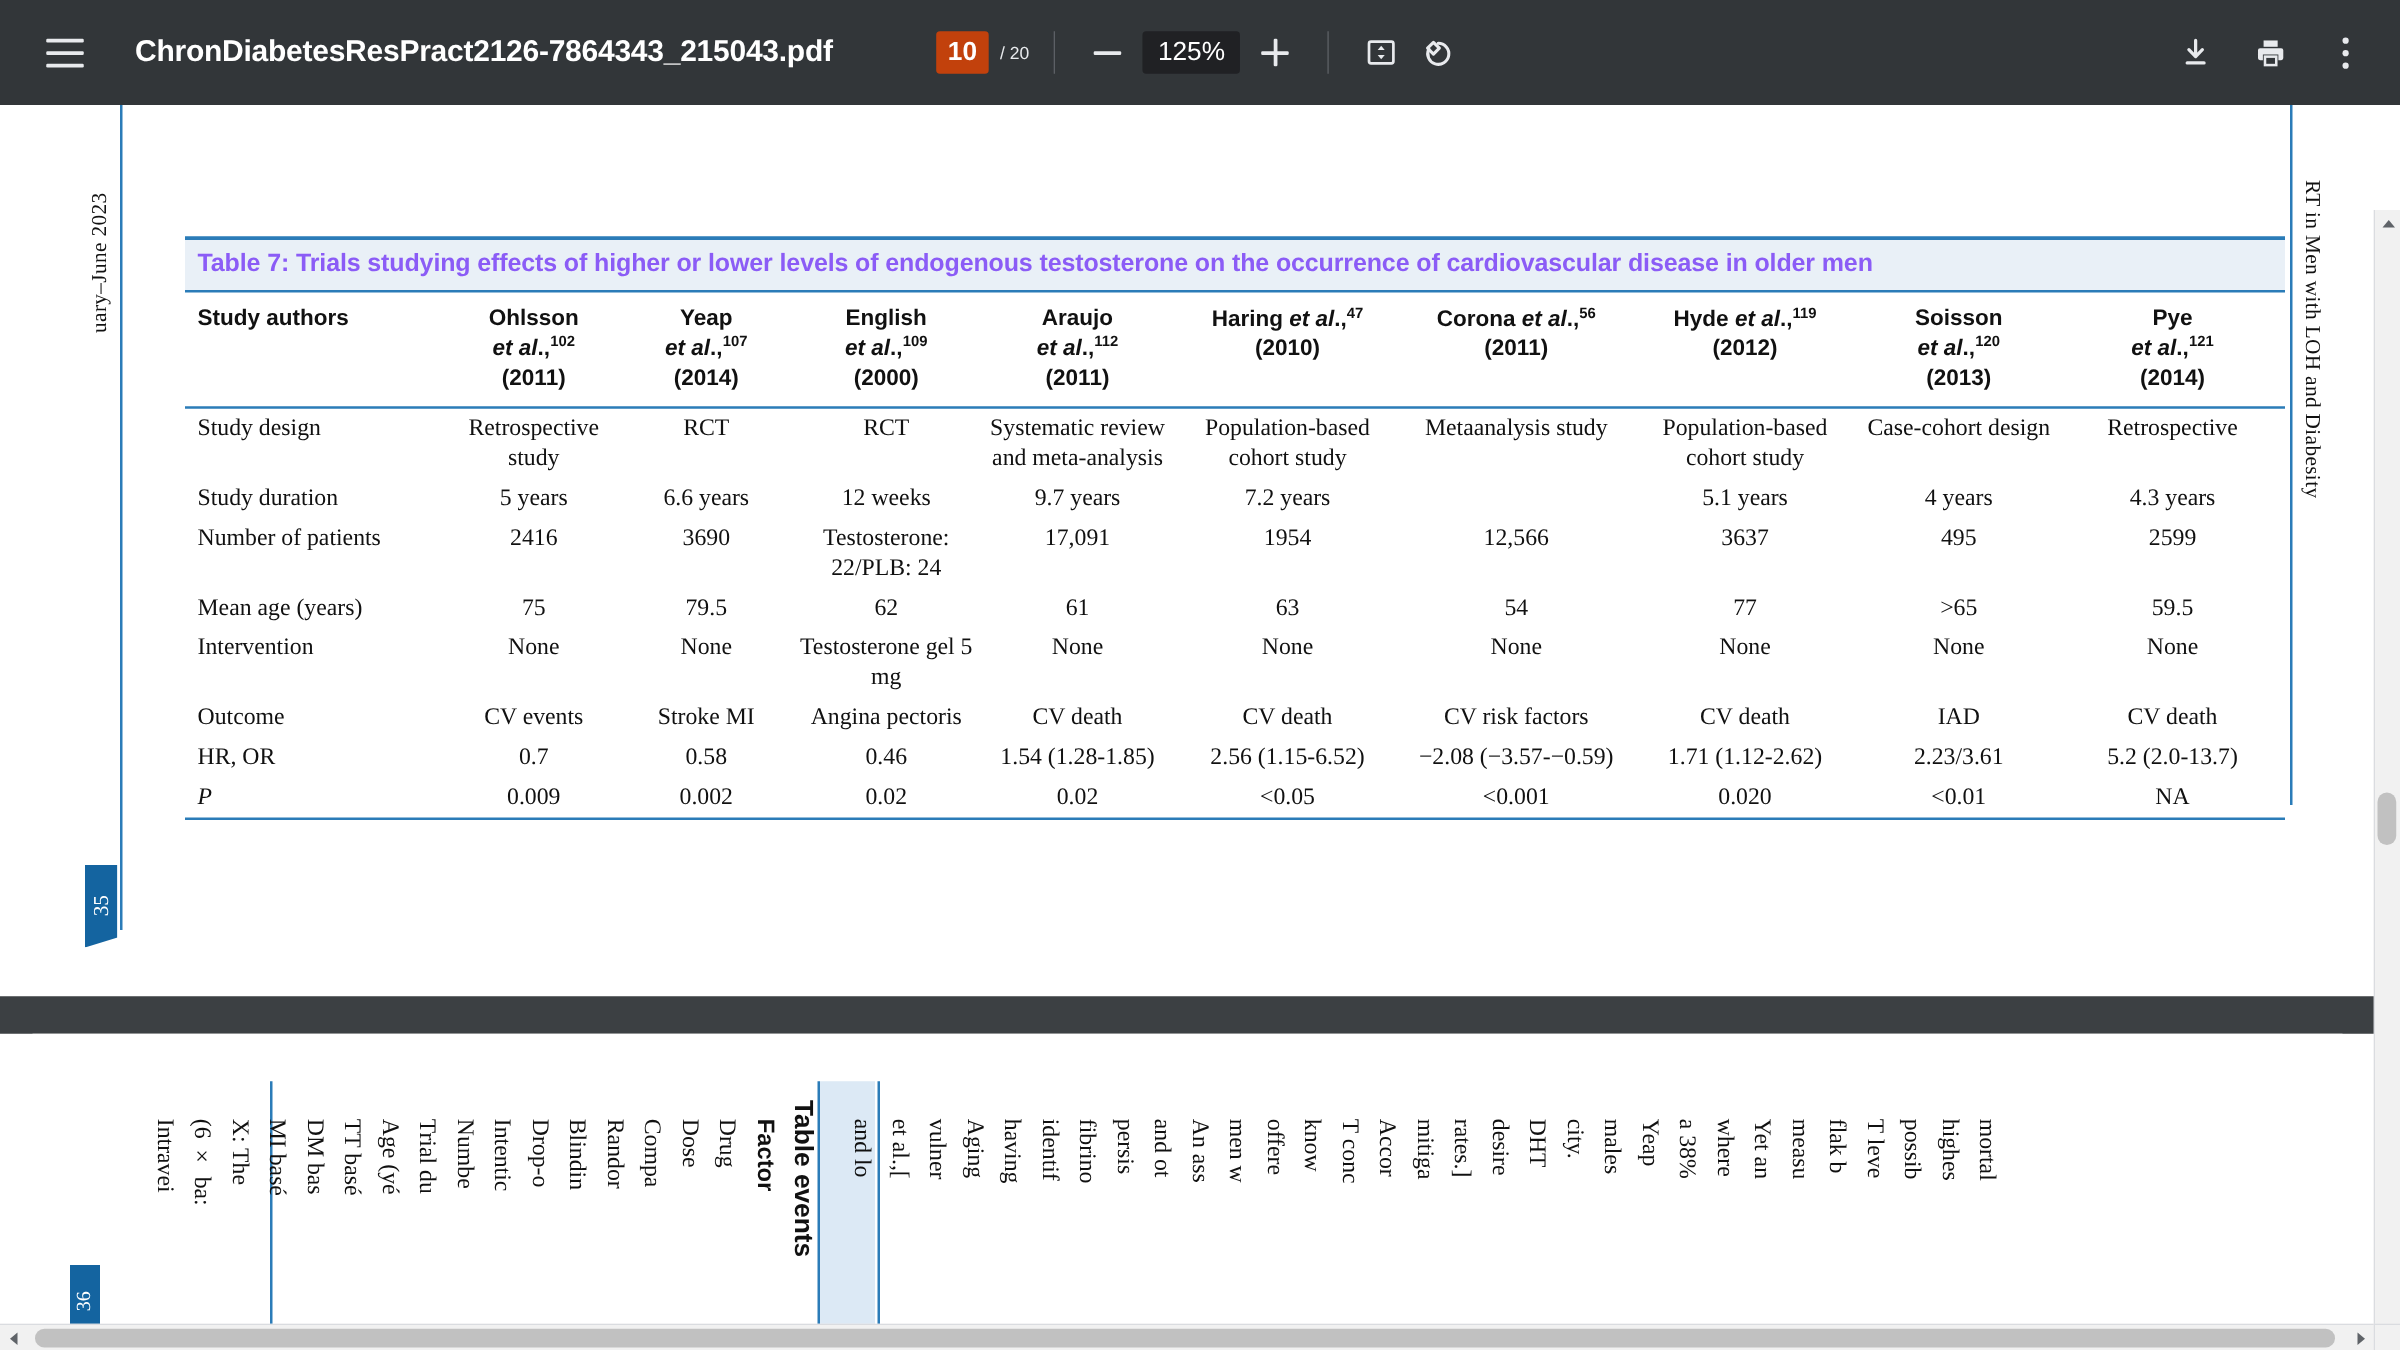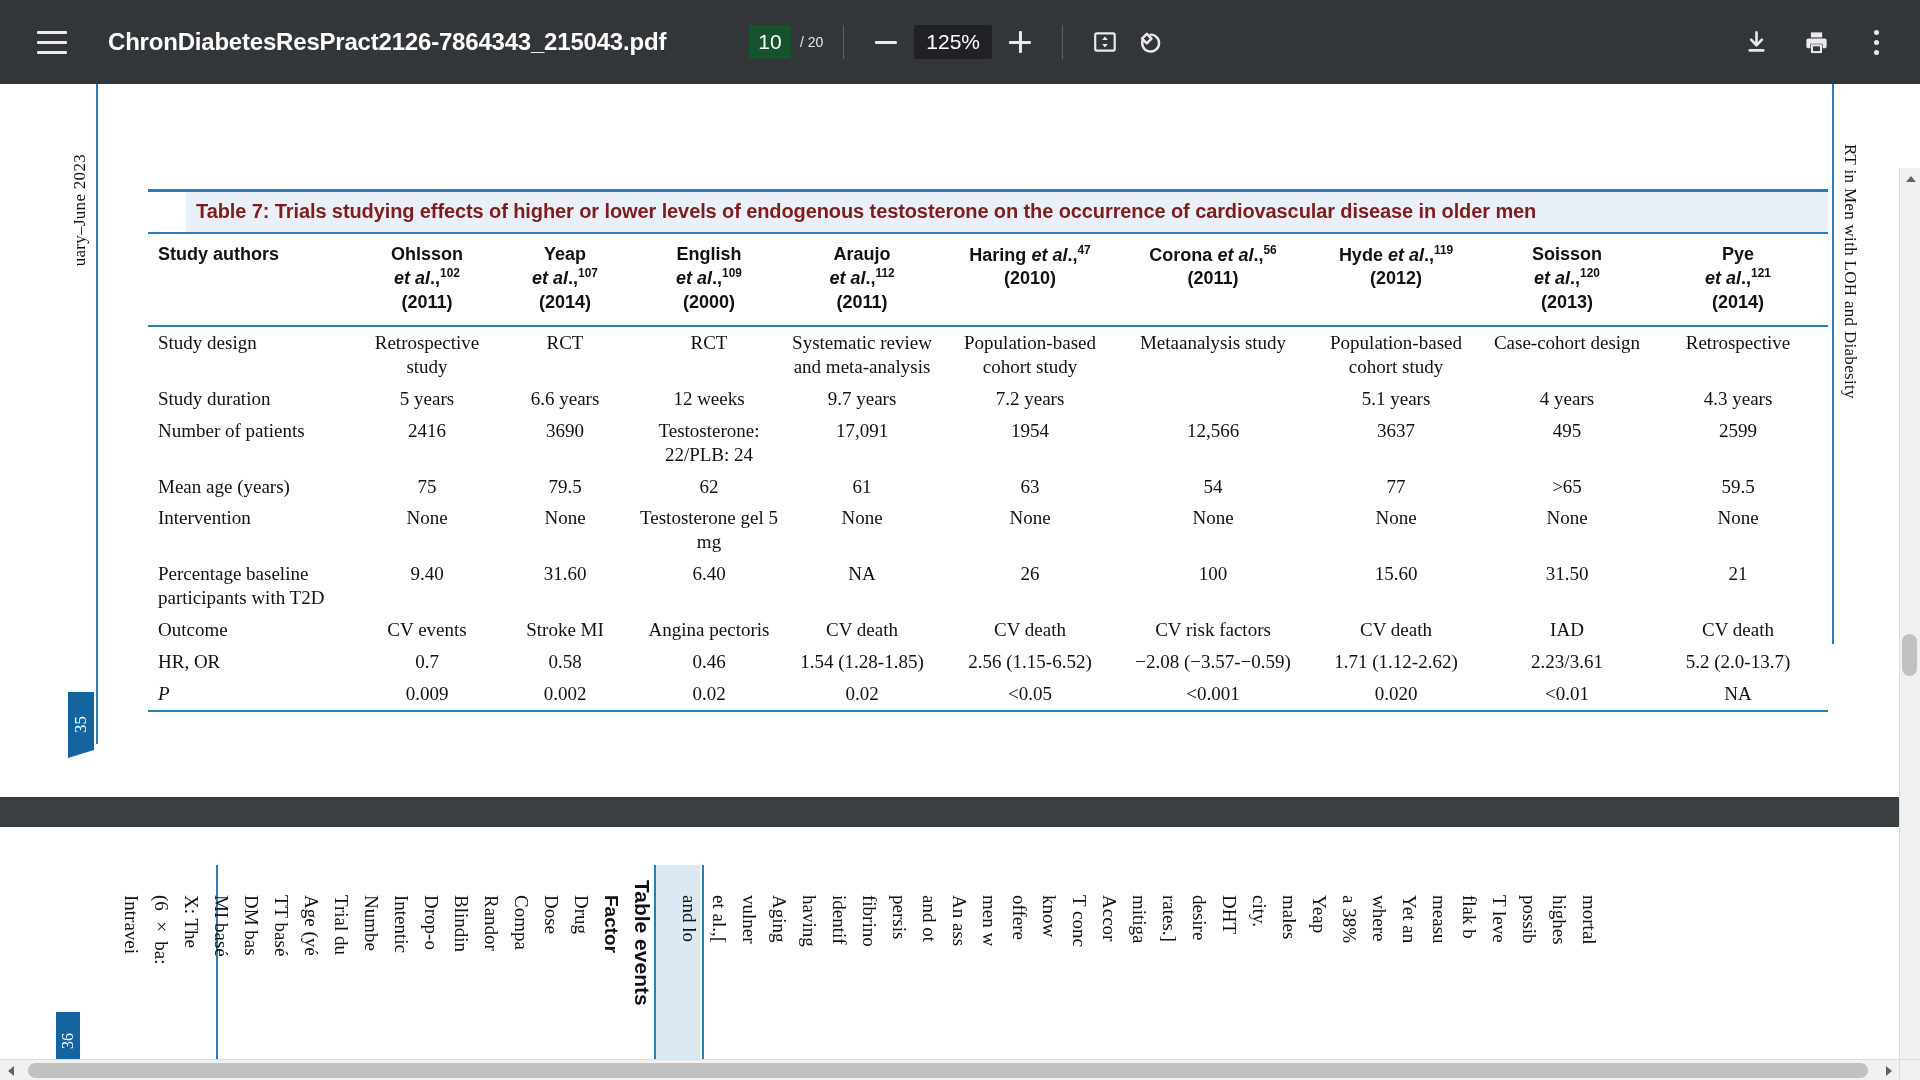--- a/index.html
+++ b/index.html
@@ -29,22 +29,22 @@
     margin-left: 30px;
     font-size: 24px; font-weight: 700; color: #ffffff;
     letter-spacing: -0.2px; white-space: nowrap;
   }
 
   #center-controls {
     position: absolute; left: 50%; transform: translateX(-50%);
     display: flex; align-items: center; height: 84px;
   }
   .page-box {
-    background: #14532d; color: #ffffff;
-    font-size: 21px; font-weight: 400;
+    background: #c2410c; color: #ffffff;
+    font-size: 21px; font-weight: 700;
     width: 42px; height: 34px; line-height: 34px;
     text-align: center; border-radius: 3px;
     border: none; outline: none;
     font-family: "Liberation Sans", sans-serif;
   }
   .page-total { font-size: 14px; color: #e8eaed; margin-left: 9px; white-space: nowrap; }
   .tb-sep { width: 1px; height: 34px; background: #5f6368; margin: 0 20px; }
   .icon-btn {
     width: 44px; height: 44px; display:flex; align-items:center; justify-content:center;
     cursor: pointer; border-radius: 50%; color:#e8eaed;
@@ -109,24 +109,23 @@
 
   
   #tbl-wrap {
     position:absolute; left: 122px; top: 105px; width: 1680px;
   }
   .tbl-rule-top { height: 3px; background: #2b7cb8; }
   .tbl-rule-thin { height: 1.5px; background: #2b7cb8; }
   .tbl-caption {
     background: #e9f0f7;
     font-family: "Liberation Sans", sans-serif;
-    font-weight: 700; font-size: 20px; color: #7f1d1d;
+    font-weight: 700; font-size: 20px; color: #8b5cf6;
     padding: 8px 10px 9px 10px; letter-spacing: -0.1px;
     white-space: nowrap;
-    margin-left: 38px;
   }
   table.t7 { width:100%; border-collapse: collapse; table-layout: fixed; }
   table.t7 th {
     font-family: "Liberation Sans", sans-serif;
     font-weight: 700; font-size: 18px; color:#111;
     text-align:center; vertical-align: top;
     padding: 9px 4px 10px 4px; line-height: 1.33;
   }
   table.t7 th.first { text-align: left; padding-left: 10px; }
   table.t7 td {
@@ -424,32 +423,20 @@
             <td>None</td>
             <td>Testosterone gel 5 mg</td>
             <td>None</td>
             <td>None</td>
             <td>None</td>
             <td>None</td>
             <td>None</td>
             <td>None</td>
           </tr>
 
-          <tr>
-            <td class="first pad-top">Percentage baseline participants with T2D</td>
-            <td class="pad-top">9.40</td>
-            <td class="pad-top">31.60</td>
-            <td class="pad-top">6.40</td>
-            <td class="pad-top">NA</td>
-            <td class="pad-top">26</td>
-            <td class="pad-top">100</td>
-            <td class="pad-top">15.60</td>
-            <td class="pad-top">31.50</td>
-            <td class="pad-top">21</td>
-          </tr>
 
           <tr>
             <td class="first pad-top">Outcome</td>
             <td class="pad-top">CV events</td>
             <td class="pad-top">Stroke MI</td>
             <td class="pad-top">Angina pectoris</td>
             <td class="pad-top">CV death</td>
             <td class="pad-top">CV death</td>
             <td class="pad-top">CV risk factors</td>
             <td class="pad-top">CV death</td>

